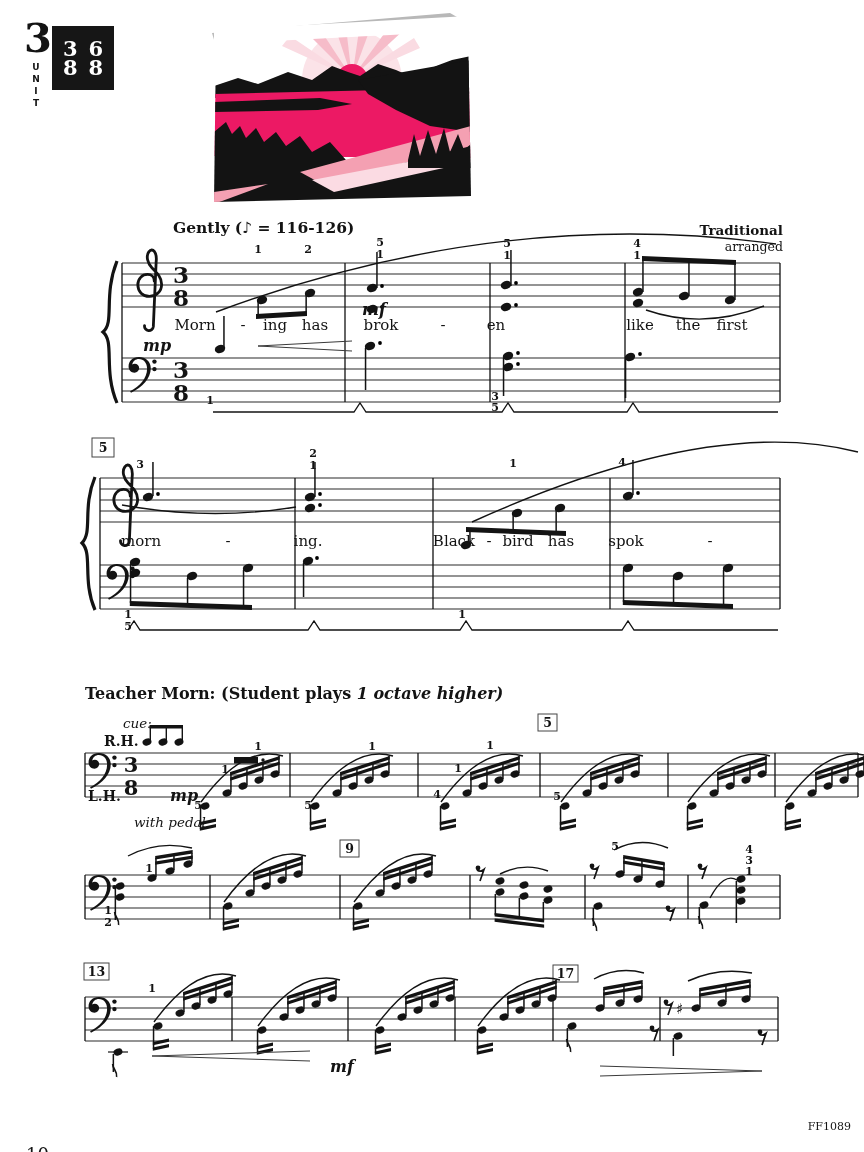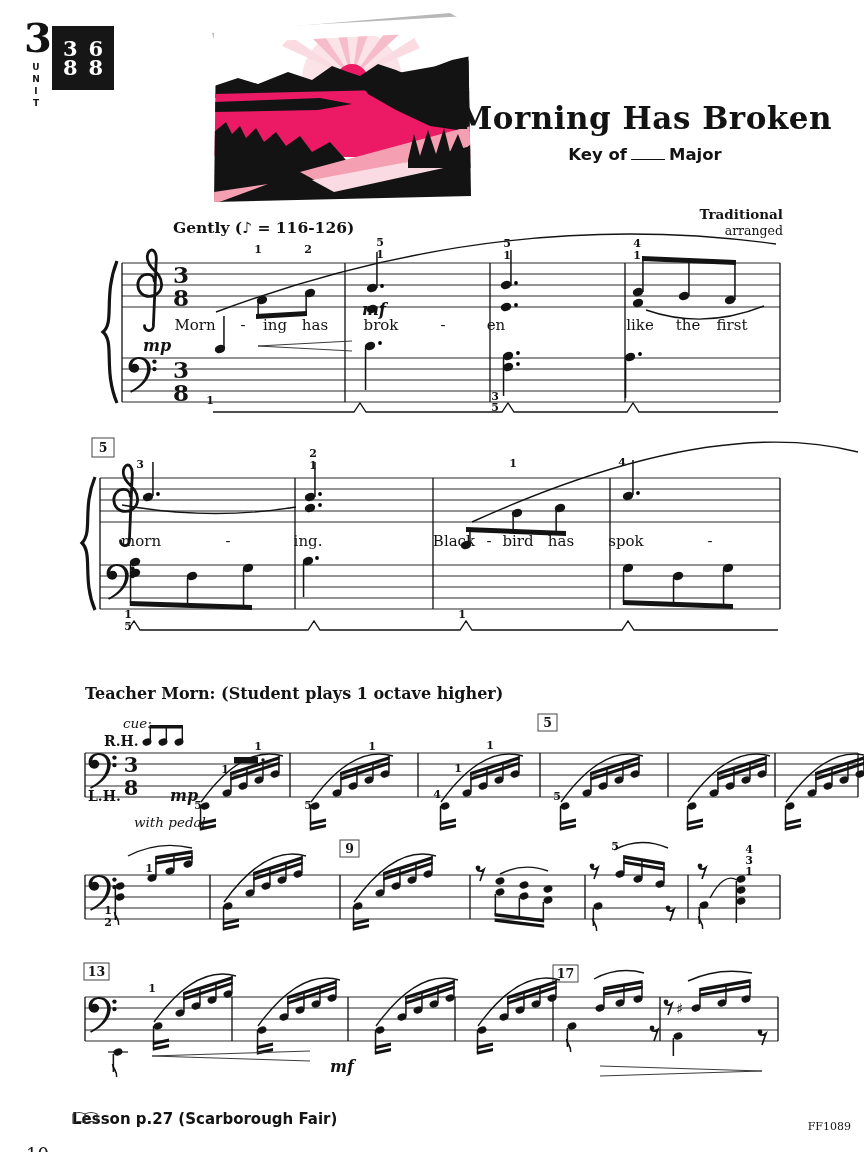--- a/index.html
+++ b/index.html
@@ -31,25 +31,25 @@
               letter-spacing:2px;}
   .sig-box{position:absolute;left:52px;top:26px;width:62px;height:64px;background:#161616;
            display:flex;justify-content:space-evenly;align-items:center;}
   .sig-col{color:#fff;font-size:21px;font-weight:bold;line-height:.92;text-align:center;}
 
   .title-wrap{position:absolute;left:455px;top:100px;width:380px;text-align:center;}
   .title{font-size:31px;font-weight:bold;letter-spacing:.5px;}
   .keyline{margin-top:9px;font-family:"DejaVu Sans",sans-serif;font-size:16.5px;font-weight:bold;}
   .blank{display:inline-block;width:34px;border-bottom:1.6px solid #131313;height:14px;margin:0 4px;}
   .credit{position:absolute;right:81px;top:206px;text-align:right;}
-  .credit .c1{font-size:13.5px;font-weight:bold;}
+  .credit .c1{font-size:13.5px;font-weight:bold;margin-top:16px;}
   .credit .c2{font-size:12.5px;margin-top:1px;text-align:right;}
 
   .duet-head{position:absolute;left:85px;top:684px;font-size:16px;font-weight:bold;}
-  .duet-head .it{}
+  .duet-head .it{font-style:italic;}
 
   .footer-page{position:absolute;left:26px;top:1112px;font-size:18px;margin-top:32px;}
   .footer-lesson{position:absolute;left:72px;top:1110px;display:flex;align-items:center;gap:3px;
                  font-family:"DejaVu Sans",sans-serif;font-size:15px;font-weight:bold;}
   .footer-code{position:absolute;right:13px;top:1120px;font-size:11px;}
 </style>
 </head>
 <body>
 
 <div id="page">
@@ -87,26 +87,20 @@
       <polygon points="358,80 471,60 471,132 430,126 396,110 368,94" fill="#131313"></polygon>
       <polygon points="214,102 320,98 352,104 318,110 214,112" fill="#131313"></polygon>
       <path d="M214,132 L226,122 L232,134 L240,126 L246,138 L256,128 L264,142 L276,132 L286,146 L300,136 L312,152 L330,142 L346,160 L364,168 L400,156 L430,150 L452,144 L471,140 L471,198 L214,204 Z" fill="#131313"></path>
       <polygon points="300,172 471,126 471,146 322,184" fill="#f4a0b2"></polygon>
       <polygon points="312,180 471,150 471,162 334,192" fill="#fbdbe3"></polygon>
       <polygon points="408,160 414,134 420,156 428,130 436,154 444,128 450,152 458,134 464,150 471,144 471,168 408,168" fill="#131313"></polygon>
       <polygon points="214,192 268,184 214,204" fill="#f4a0b2"></polygon>
     </g>
   </svg>
 
-  <div class="title-wrap">
-    <div class="title">Morning Has Broken</div>
-    <div class="keyline">
-      <span>Key of</span><span class="blank"></span><span>Major</span>
-    </div>
-  </div>
   <div class="credit">
     <div class="c1">Traditional</div>
     <div class="c2">arranged</div>
   </div>
 
   <div class="duet-head">
     <span>Teacher Morn: (Student plays</span> <span class="it">1 octave higher)</span>
   </div>
 
   <svg width="864" height="1152" viewBox="0 0 864 1152">
@@ -505,22 +499,15 @@
 
       <text class="fing" x="152" y="992">1</text>
       <text class="dyn" x="330" y="1072">mf</text>
 
       <path class="hairpin" d="M152,1056 L310,1051 M152,1056 L310,1061"></path>
       <path class="hairpin" d="M600,1066 L762,1071 M600,1076 L762,1071"></path>
     </g>
   </svg>
 
   <div class="footer-page">10</div>
-  <div class="footer-lesson">
-    <svg width="26" height="17" viewBox="0 0 26 17">
-      <path d="M1,4 Q7,1 13,4 Q19,1 25,4 L25,13 Q19,10 13,13 Q7,10 1,13 Z" fill="none" stroke="#333" stroke-width="1.1"></path>
-      <line x1="13" y1="4" x2="13" y2="13" stroke="#333" stroke-width="1.1"></line>
-    </svg>
-    <span>Lesson p.27 (Scarborough Fair)</span>
-  </div>
   <div class="footer-code">FF1089</div>
 
 </div>
 
 </body></html>

